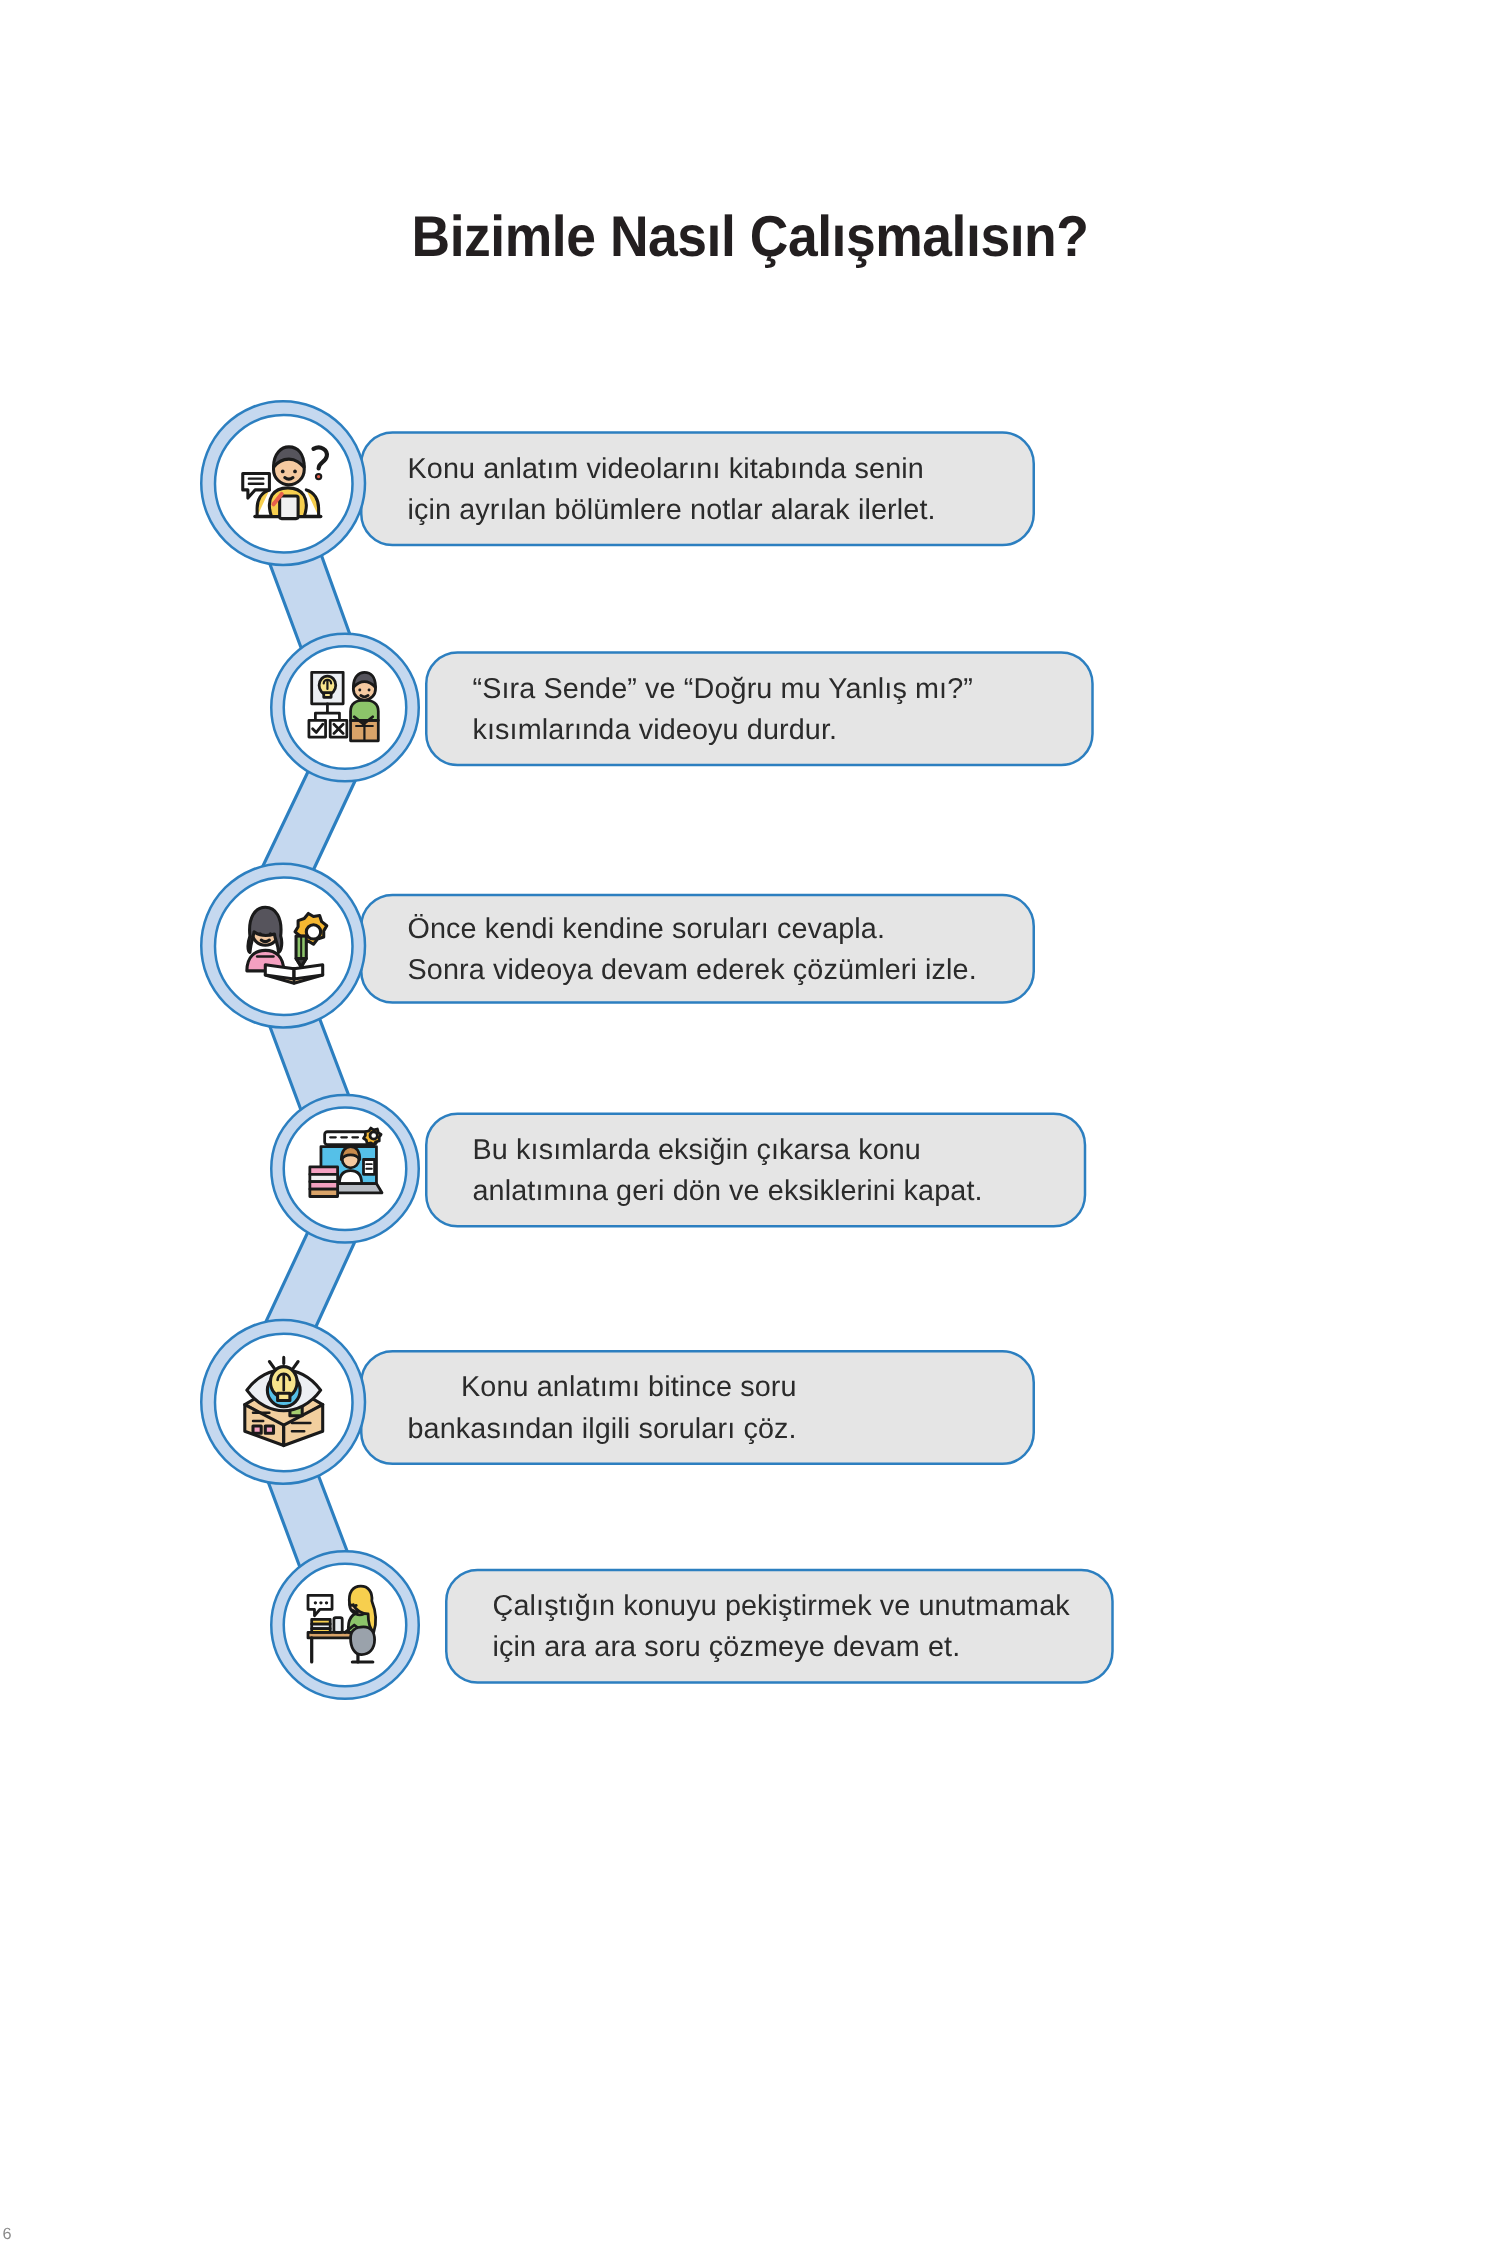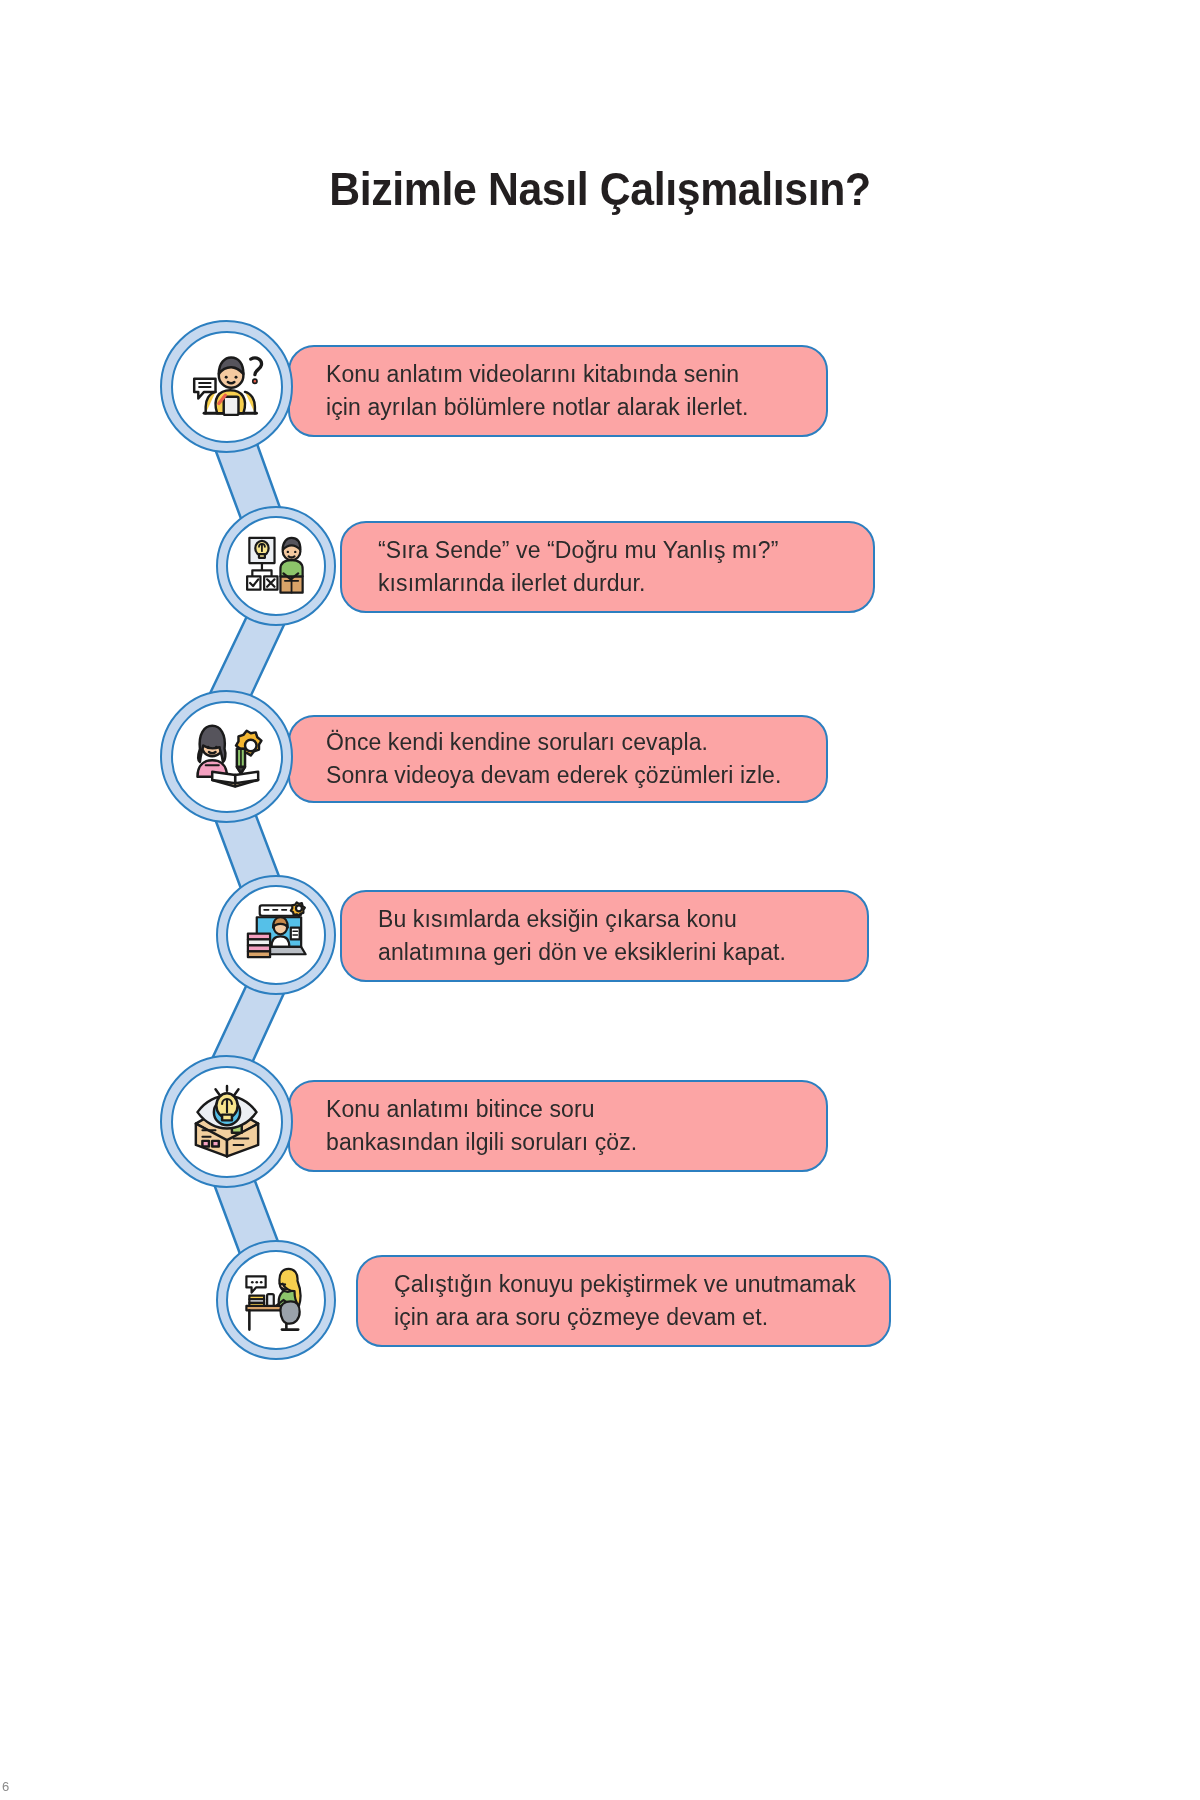--- a/index.html
+++ b/index.html
@@ -24,21 +24,21 @@
   }
 
   
   #ribbon{position:absolute;left:0;top:0;width:1200px;height:1800px;}
 
   .step{position:absolute;}
 
   
   .bubble{
     position:absolute;
-    background:#fca5a5;
+    background:#e5e5e5;
     border:2.5px solid #2c7fc0;
     border-radius:26px;
     box-sizing:border-box;
     display:flex;
     align-items:center;
     padding:14px 26px 14px 36px;
   }
   .bubble-text{
     font-size:23px;
     line-height:1.42;
@@ -121,21 +121,21 @@
             <circle cx="84" cy="43" r="2.6" fill="#e8604c" stroke-width="2"></circle>
           </g>
         </svg>
       </div>
     </div>
   </div>
 
   <div class="step">
     <div class="bubble" style="left:340px;top:521px;width:535px;height:92px;">
       <div class="bubble-text">“Sıra Sende” ve “Doğru mu Yanlış mı?”
-kısımlarında ilerlet durdur.</div>
+kısımlarında videoyu durdur.</div>
     </div>
     <div class="node" style="left:216px;top:506px;width:120px;height:120px;">
       <div class="node-inner" style="width:100px;height:100px;">
         <svg width="74" height="74" viewBox="0 0 100 100">
           <g stroke="#1a1a1a" stroke-width="3" stroke-linejoin="round" stroke-linecap="round">
             <rect x="14" y="12" width="34" height="34" fill="#eceff3"></rect>
             <ellipse cx="31" cy="26" rx="9" ry="10" fill="#f7e48c"></ellipse>
             <path d="M27 34 h8 v5 h-8 Z" fill="#f7e48c"></path>
             <path d="M31 20 v10 M27 24 a4 4 0 0 1 8 0" fill="none" stroke-width="2.4"></path>
             <path d="M31 46 v10 M18 56 h26 M18 56 v8 M44 56 v8" fill="none"></path>
@@ -214,21 +214,21 @@
             <rect x="12" y="56" width="30" height="8" fill="#f0f0f0"></rect>
             <rect x="12" y="64" width="30" height="8" fill="#f4a0c0"></rect>
             <rect x="12" y="72" width="30" height="8" fill="#d9a368"></rect>
           </g>
         </svg>
       </div>
     </div>
   </div>
 
   <div class="step">
-    <div class="bubble" style="left:288px;top:1080px;width:540px;height:92px;">
+    <div class="bubble" style="left:288px;top:1080px;width:540px;height:92px;text-align:right;">
       <div class="bubble-text">Konu anlatımı bitince soru
 bankasından ilgili soruları çöz.</div>
     </div>
     <div class="node" style="left:160px;top:1055px;width:133px;height:133px;">
       <div class="node-inner" style="width:112px;height:112px;">
         <svg width="82" height="82" viewBox="0 0 100 100">
           <g stroke="#1a1a1a" stroke-width="3" stroke-linejoin="round" stroke-linecap="round">
             <path d="M12 52 l38 -22 l38 22 l-38 22 Z" fill="#f2cf9e"></path>
             <path d="M12 52 v26 l38 14 v-20 Z" fill="#f2cf9e"></path>
             <path d="M88 52 v26 l-38 14 v-20 Z" fill="#f2cf9e"></path>

